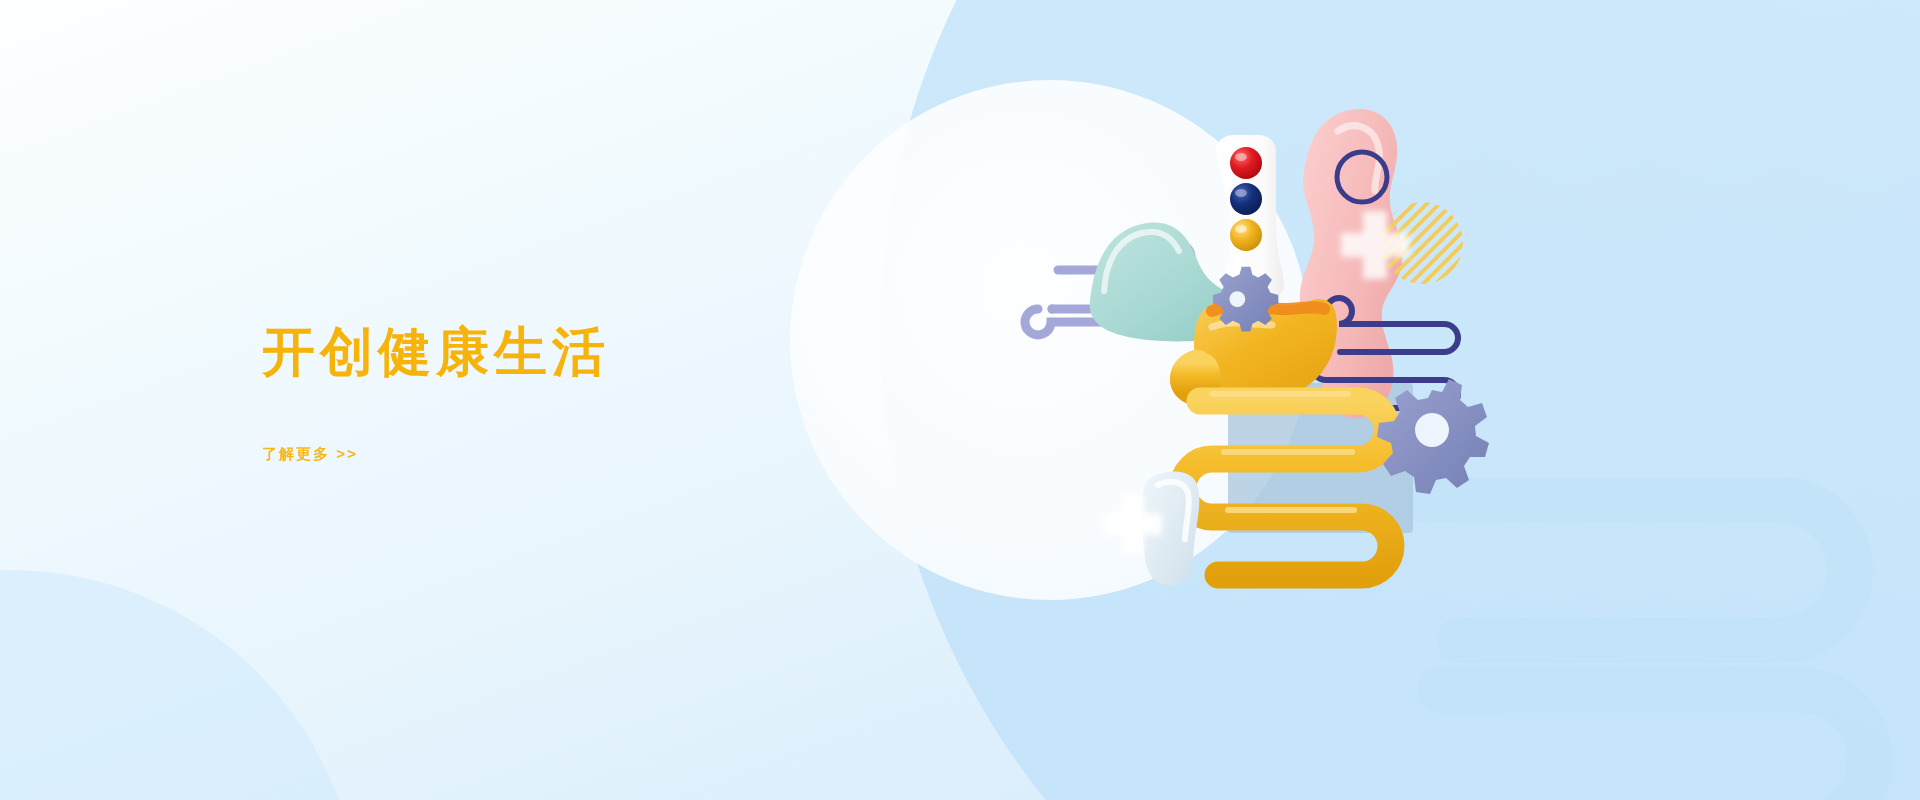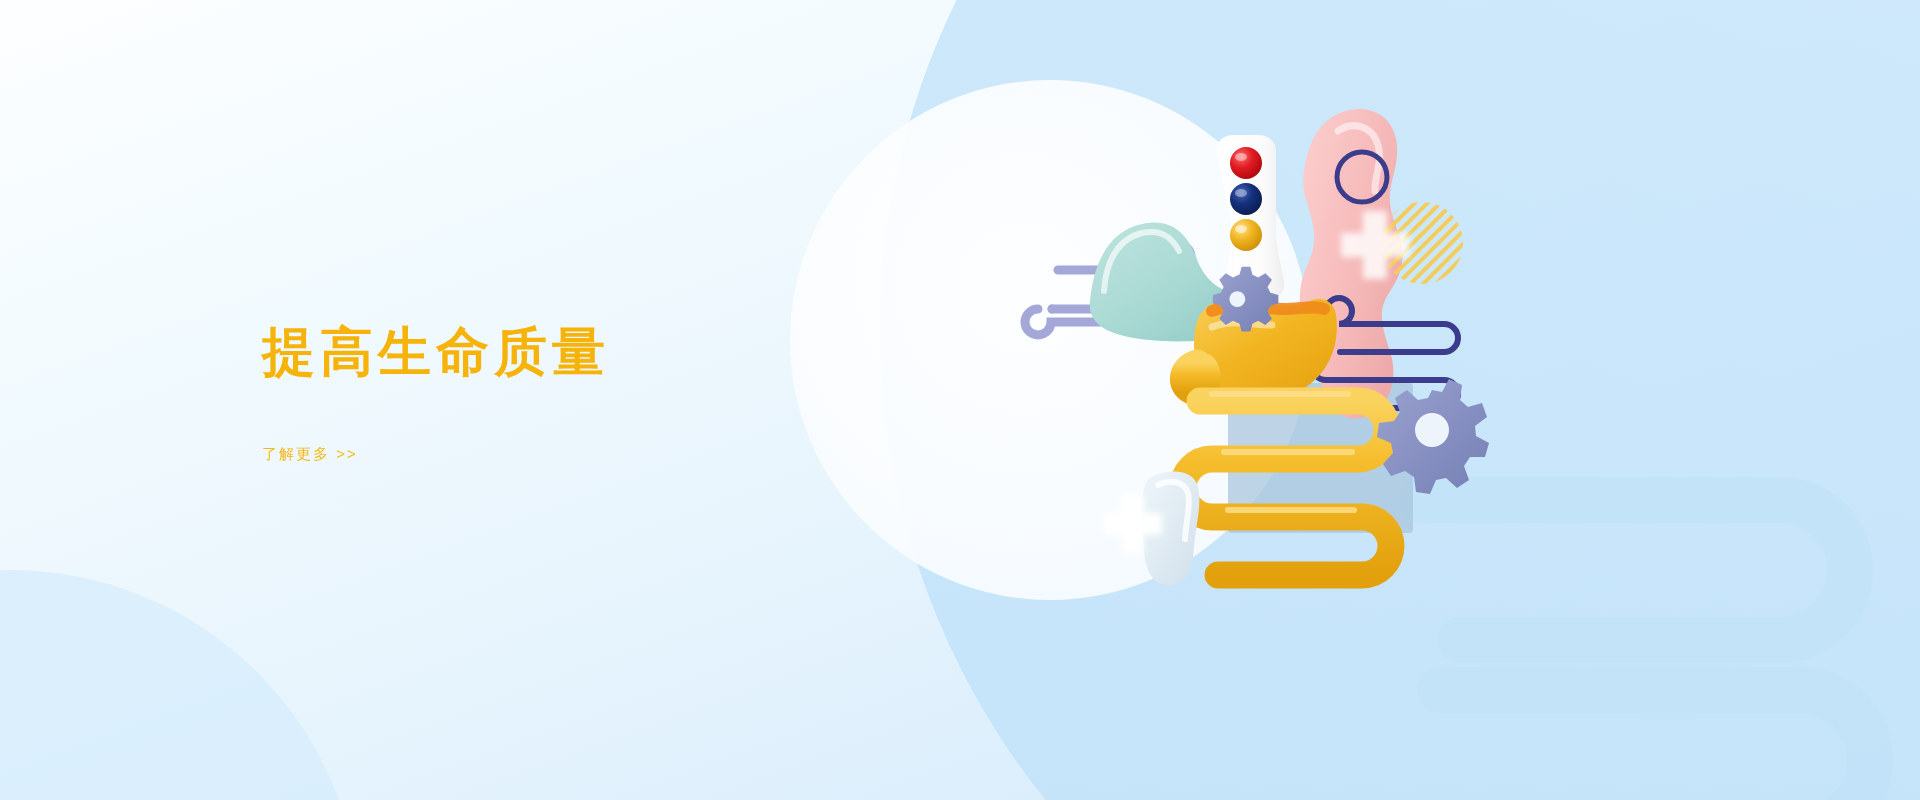--- a/index.html
+++ b/index.html
@@ -93,21 +93,21 @@
   }
   .headline .line2 { display: block; }
 
   .more-link {
     display: inline-block;
     margin-top: 52px;
     color: #f7b718;
     font-size: 15px;
     letter-spacing: 2px;
     text-decoration: none;
-    font-weight: 400;
+    font-weight: 700;
     cursor: pointer;
   }
 
   
   .illu {
     position: absolute;
     left: 1100px;
     top: 95px;
     width: 560px;
     height: 560px;
@@ -130,21 +130,21 @@
           <path d="M40 250 H400 a70 70 0 0 1 0 140 H110"></path>
         </g>
       </svg>
     </div>
 
     <div class="hero-disc"></div>
   </div>
 
   <div class="copy">
     <h1 class="headline">
-      <span>提高生命质量</span>
+      <span>开创健康生活</span>
     </h1>
     <a class="more-link" href="#">了解更多 &gt;&gt;</a>
   </div>
 
   <div class="illu">
     <svg viewBox="0 0 560 560" xmlns="http://www.w3.org/2000/svg">
       <defs>
         <linearGradient id="gLiver" x1="0" y1="0" x2="1" y2="1">
           <stop offset="0%" stop-color="#bfe4df"></stop>
           <stop offset="55%" stop-color="#a7d8d2"></stop>

